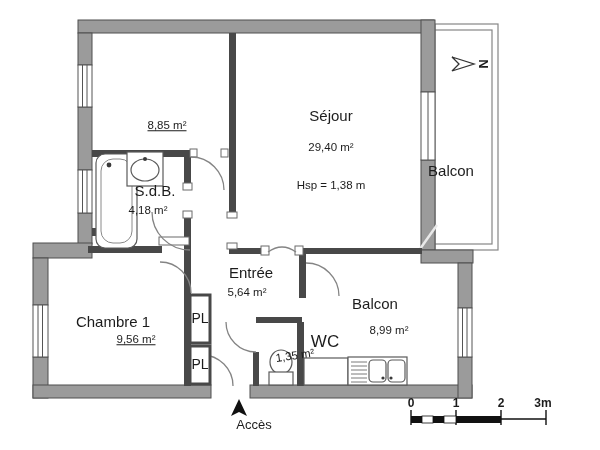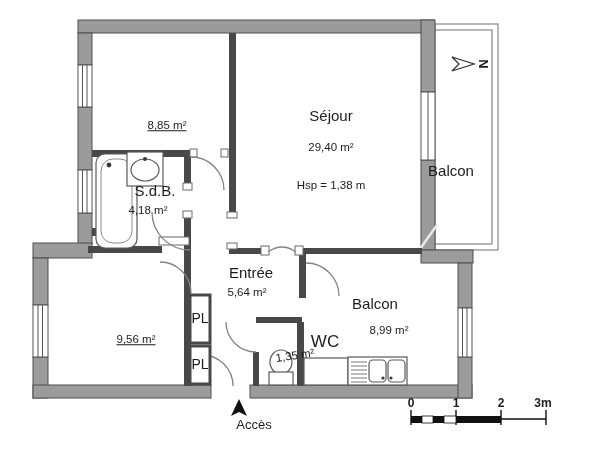--- a/index.html
+++ b/index.html
@@ -181,20 +181,21 @@
 
 <div class="lbl name" style="left:134px;top:190px;margin-left:21px;">S.d.B.</div>
 <div class="lbl area" style="left:148px;top:211px;">4,18 m²</div>
 
 <div class="lbl name" style="left:251px;top:272px;">Entrée</div>
 <div class="lbl area" style="left:247px;top:293px;">5,64 m²</div>
 
 <div class="lbl name-lg" style="left:281px;top:341px;">WC</div>
 <div class="lbl area tilt" style="left:295px;top:356px;">1,35 m²</div>
 
+<div class="lbl name" style="left:113px;top:321px;">Chambre 1</div>
 <div class="lbl area" style="left:136px;top:340px;text-decoration:underline;">9,56 m²</div>
 
 <div class="lbl name" style="left:375px;top:303px;">Balcon</div>
 <div class="lbl area" style="left:389px;top:331px;">8,99 m²</div>
 
 <div class="lbl name" style="left:451px;top:128px;margin-top:42px;">Balcon</div>
 
 <div class="lbl pl" style="left:200px;top:318px;">PL</div>
 <div class="lbl pl" style="left:200px;top:364px;">PL</div>
 

